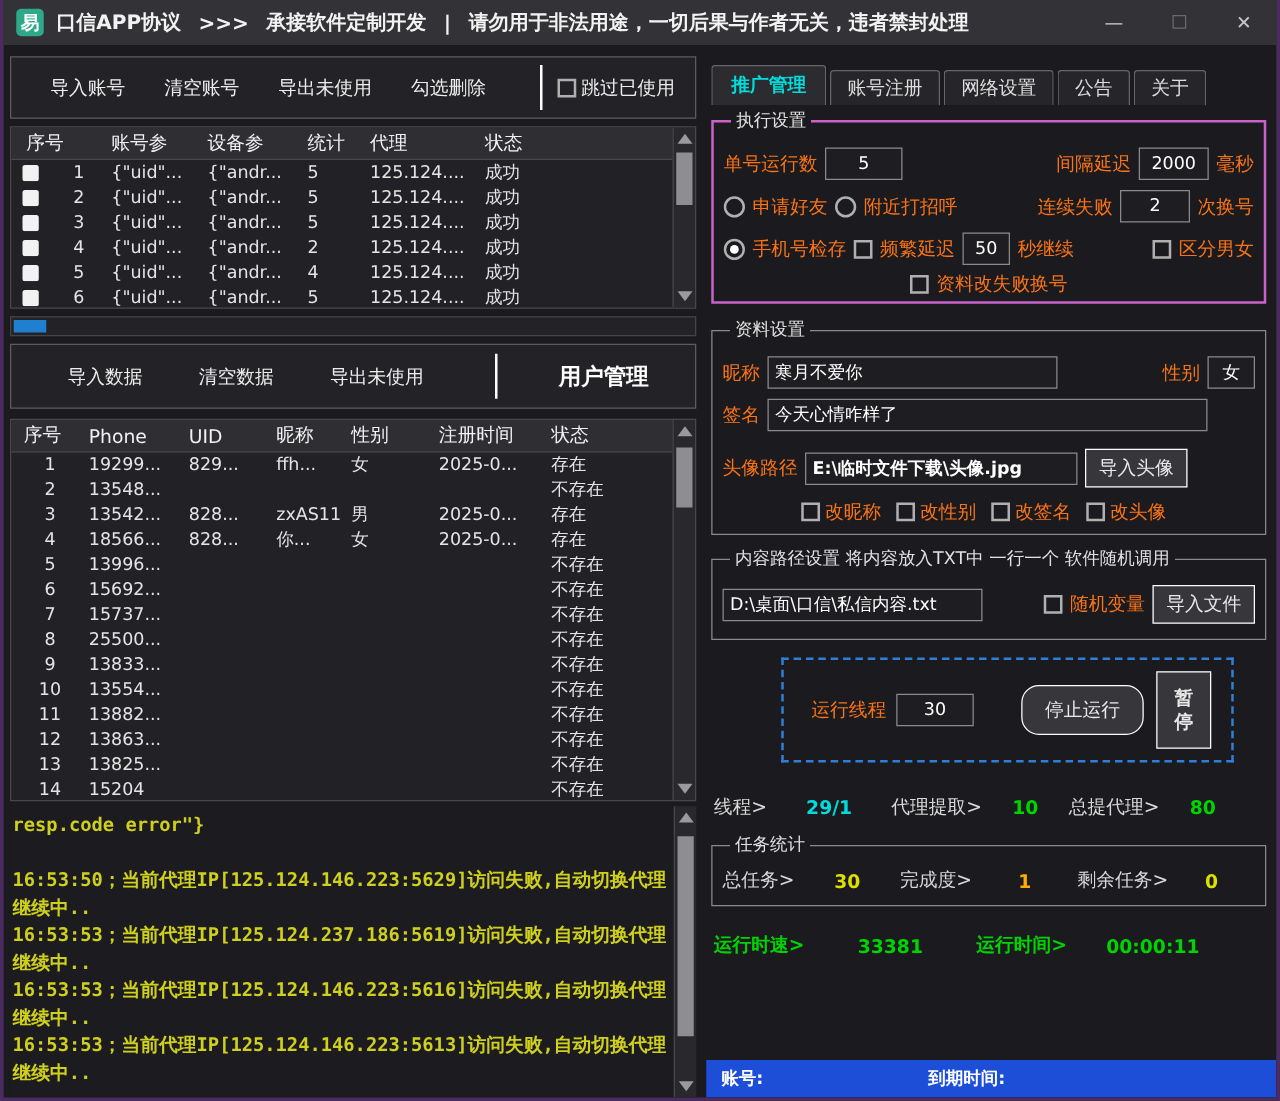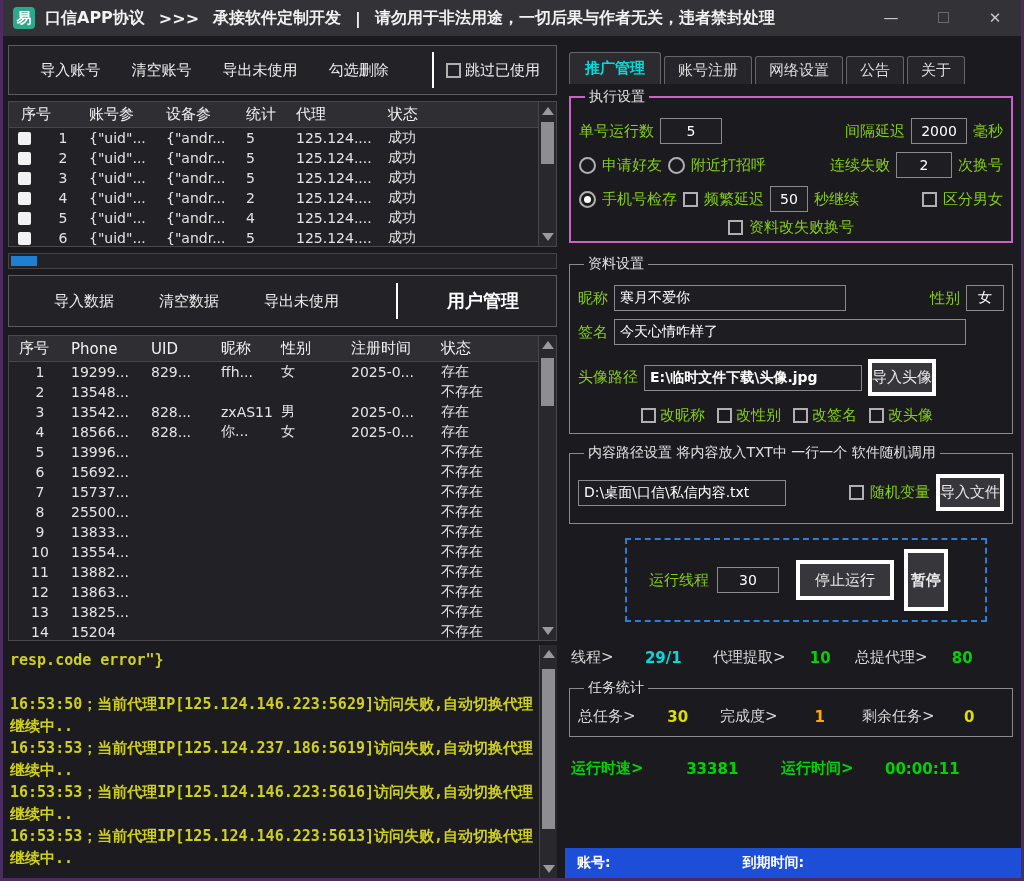--- a/index.html
+++ b/index.html
@@ -63,37 +63,37 @@
   .logline { white-space:nowrap; overflow:hidden; }
   
   .tabs { display:flex; margin-top:16px; align-items:flex-end; flex:0 0 auto; }
   .tab { padding:4px 13px; border:1px solid #66666a; border-bottom:none; background:#26262a; color:#ddd;
          font-size:15px; margin-right:3px; border-radius:3px 3px 0 0; cursor:pointer; }
   .tab.active { color:#00dcdc; font-weight:bold; background:#2b2b30; padding:6px 15px; }
   fieldset.group { border:1px solid #8a8a8e; margin-top:4px; padding:4px 8px 8px 8px; flex:0 0 auto; }
   fieldset.group legend { color:#e0e0e0; font-size:14px; padding:0 4px; margin-left:6px; }
   fieldset.exec { border:2px solid #c963c9; padding-bottom:4px; }
   .frow { display:flex; align-items:center; margin-top:8px; gap:6px; }
-  .lbl { color:#84cc16; font-size:15px; white-space:nowrap; }
+  .lbl { color:#f97316; font-size:15px; white-space:nowrap; }
   .inp { background:#1e1e22; border:1px solid #8a8a8e; color:#fff; height:26px; font-size:14px;
          padding:0 5px; font-family:"DejaVu Sans", sans-serif; }
   .center { text-align:center; }
   .w60{width:62px;} .w55{width:56px;} .w40{width:38px;} .w235{width:232px;} .w345{width:352px;}
   .w215{width:218px;font-weight:bold;} .w205{width:208px;}
   .radio { display:inline-block; width:17px; height:17px; border:2px solid #b0b0b0; border-radius:50%;
            position:relative; flex:0 0 auto; }
   .radio.checked::after { content:""; position:absolute; left:3px; top:3px; width:7px; height:7px;
            border-radius:50%; background:#fff; }
-  .btn { background:#37373b; border:4px solid #ffffff; color:#e8e8e8; font-size:15px; padding:5px 0;
+  .btn { background:#37373b; border:1px solid #ffffff; color:#e8e8e8; font-size:15px; padding:5px 10px;
          cursor:pointer; font-family:"DejaVu Sans", sans-serif; }
   .gap { flex:1; }
   
   .runbox { margin:14px 26px 0 56px; border:2px dashed #2f7fd9; height:84px; display:flex; align-items:center;
             padding:0 10px 0 22px; flex:0 0 auto; }
-  .runbox .btn.stop { width:98px; height:40px; margin-left:17px; }
+  .runbox .btn.stop { width:98px; height:40px; margin-left:38px;border-radius:14px; }
   .runbox .btn.pause { width:44px; height:62px; margin-left:10px; font-weight:bold; }
   
   .statrow { display:flex; margin-top:26px; padding:0 2px; font-size:15px; flex:0 0 auto; }
   .pair { display:flex; width:142px; align-items:center; }
   .pair .plbl { color:#d8d8d8; }
   .pair .pval { flex:1; text-align:center; font-weight:bold; }
   .cyan{color:#00dcdc;} .green{color:#00d400;} .yellow{color:#dede00;} .orange{color:#ffaa00;}
   fieldset.task { margin-top:12px; padding-bottom:10px; }
   fieldset.task .statrow { margin-top:6px; padding:0; }
   .speedrow { display:flex; margin-top:22px; padding:0 2px; font-size:15px; flex:0 0 auto; }

